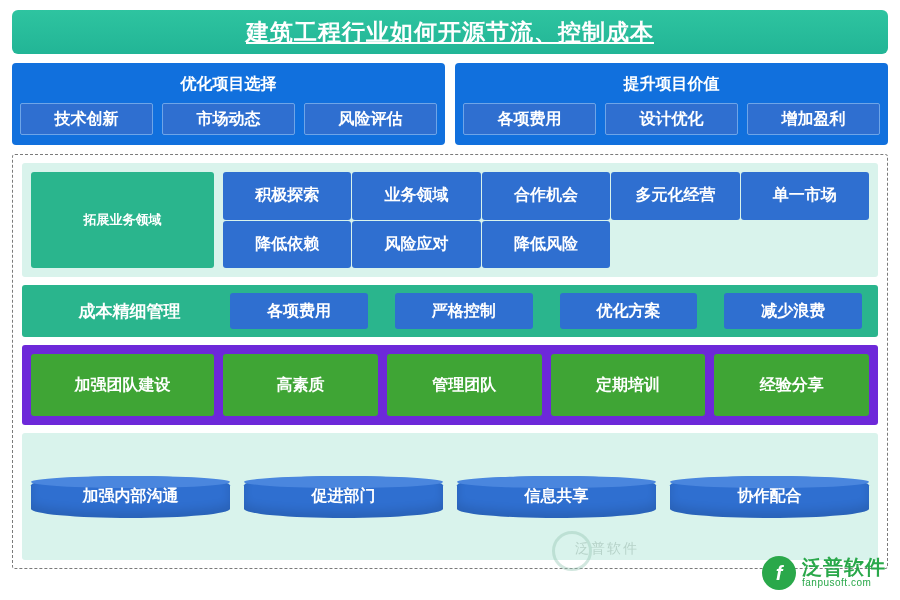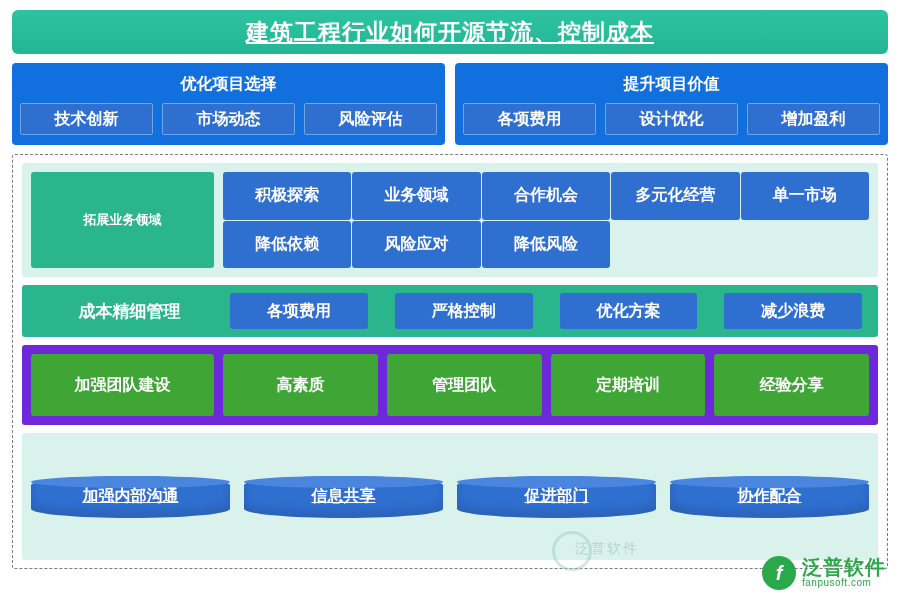--- a/index.html
+++ b/index.html
@@ -96,21 +96,21 @@
     flex:1;height:42px;position:relative;
     background:#2f6fd0;border-radius:50%/22%;
     color:#ffffff;font-size:16px;font-weight:bold;
     display:flex;align-items:center;justify-content:center;
     box-shadow:inset 0 -6px 10px rgba(0,0,0,.12);
   }
   .cyl::before{
     content:"";position:absolute;left:0;right:0;top:0;height:12px;
     background:#4a86de;border-radius:50%;
   }
-  .cyl span{position:relative;z-index:2;text-decoration:underline;}
+  .cyl span{position:relative;z-index:2;}
 
   
   .watermark{
     position:absolute;left:575px;top:540px;
     font-size:14px;color:#9bb9ad;opacity:.55;letter-spacing:2px;
     pointer-events:none;
   }
   .wm-circle{
     position:absolute;left:552px;top:531px;width:34px;height:34px;
     border-radius:50%;border:3px solid #9bc9b8;opacity:.45;
@@ -196,24 +196,24 @@
         <div class="green-cell">定期培训</div>
         <div class="green-cell">经验分享</div>
       </div>
     </div>
 
     <div class="row-comm">
       <div class="cyl">
         <span>加强内部沟通</span>
       </div>
       <div class="cyl">
+        <span>促进部门</span>
+      </div>
+      <div class="cyl">
         <span>信息共享</span>
-      </div>
-      <div class="cyl">
-        <span>促进部门</span>
       </div>
       <div class="cyl">
         <span>协作配合</span>
       </div>
     </div>
 
   </div>
 
   <div class="wm-circle"></div>
   <div class="watermark">泛普软件</div>

